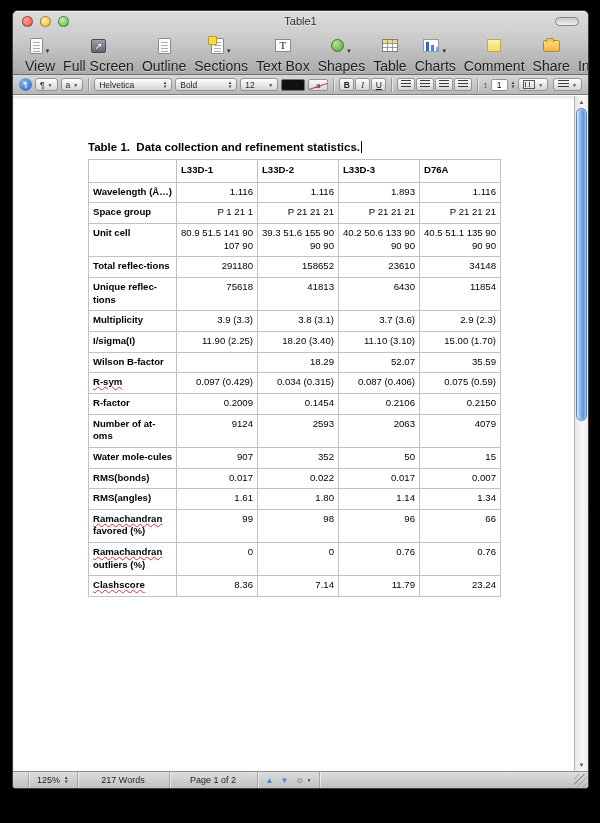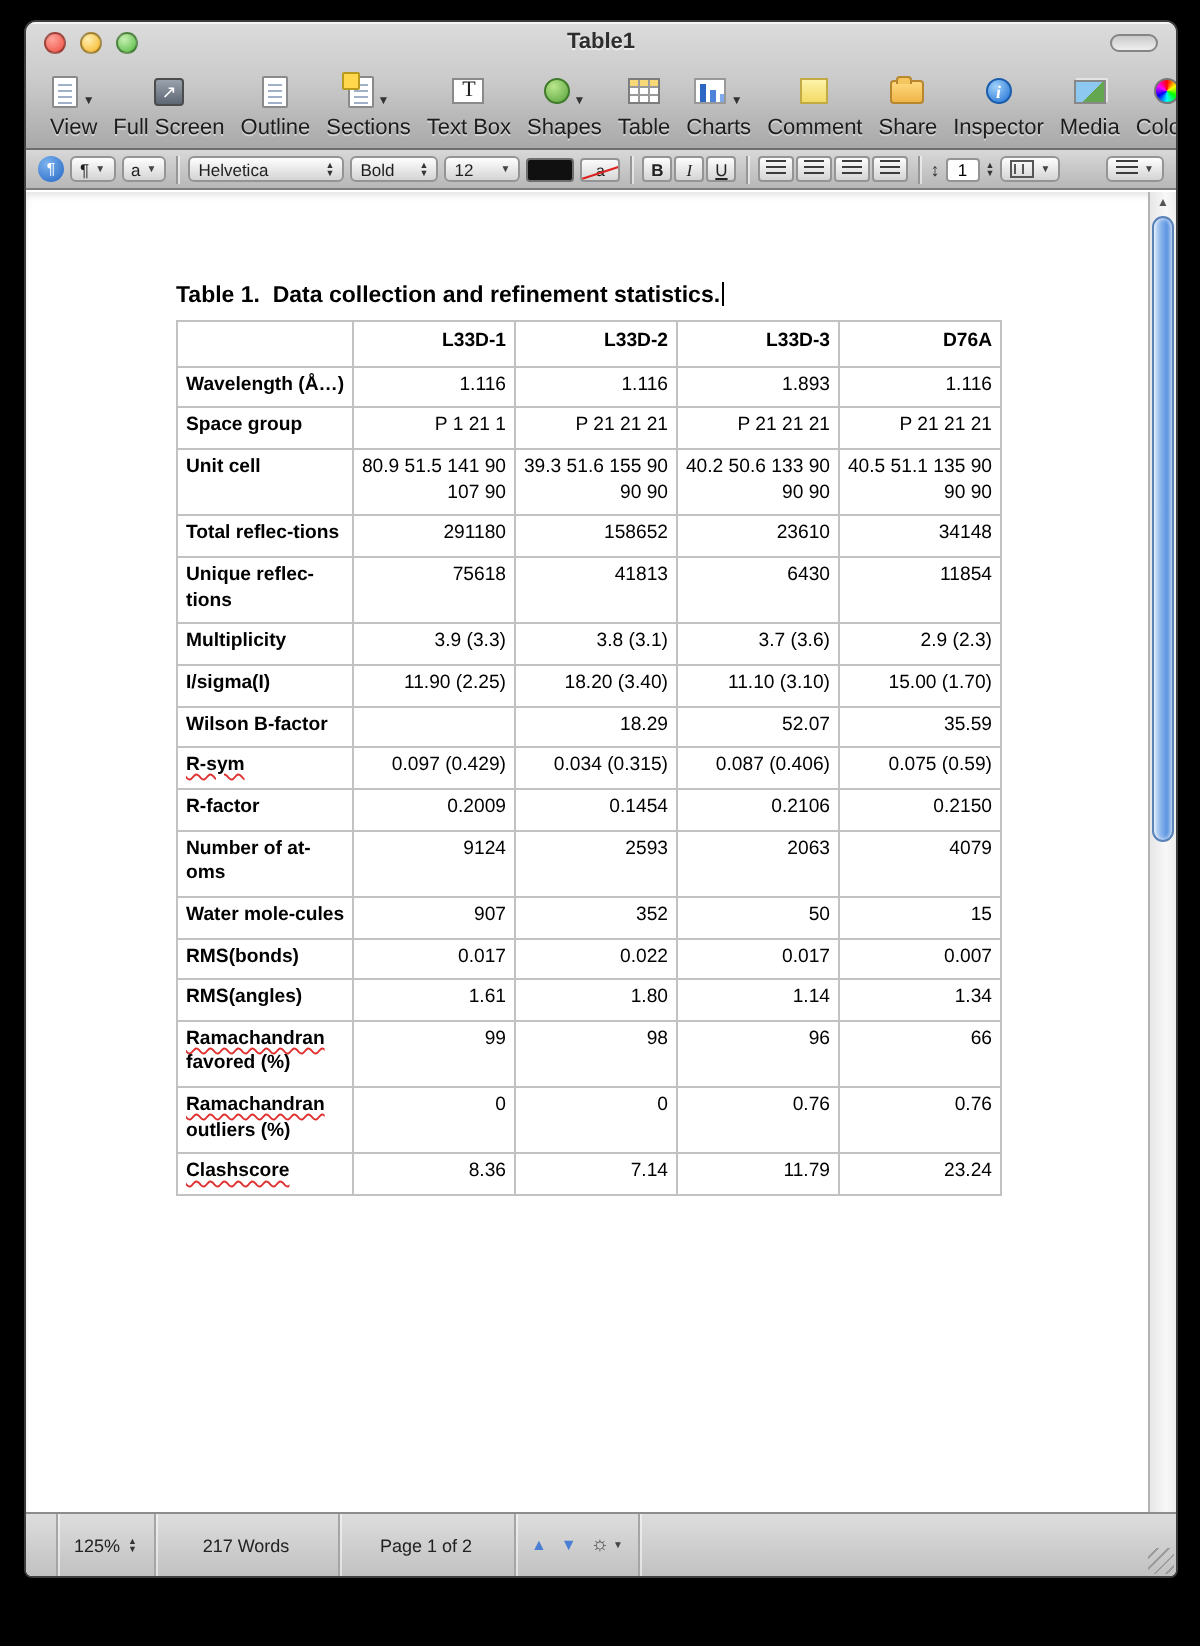--- a/index.html
+++ b/index.html
@@ -13,31 +13,31 @@
   
   .chrome{position:absolute;left:0;right:0;top:0;height:64px;
     background:linear-gradient(#dcdcdc 0%,#cbcbcb 45%,#a9a9a9 100%);
     border-bottom:1px solid #6e6e6e;box-shadow:inset 0 1px 0 rgba(255,255,255,.7);}
   .titlebar{position:relative;height:21px;}
   .lights{position:absolute;left:9px;top:5px;display:flex;gap:7px;}
   .tl{width:11px;height:11px;border-radius:50%;border:1px solid rgba(0,0,0,.35);}
   .tl.red{background:radial-gradient(circle at 35% 30%,#ffa49b,#ee4b3e);}
   .tl.yellow{background:radial-gradient(circle at 35% 30%,#ffeeb0,#f5b31f);}
   .tl.green{background:radial-gradient(circle at 35% 30%,#c6f0b2,#51b73c);}
-  .wtitle{position:absolute;left:0;right:0;top:4px;text-align:center;font-size:11px;font-weight:bold;
+  .wtitle{position:absolute;left:0;right:0;top:4px;text-align:center;font-size:11px;font-weight:normal;
     color:#2e2e2e;text-shadow:0 1px 0 rgba(255,255,255,.6);}
   .pill{position:absolute;right:9px;top:6px;width:24px;height:9px;border-radius:5px;
     border:1px solid #858585;background:linear-gradient(#c9c9c9,#efefef);}
 
   .toolbar{position:absolute;left:0;right:0;top:21px;height:43px;display:flex;
     justify-content:space-between;padding:1px 8px 0 8px;}
   .tb-group{display:flex;align-items:flex-start;}
   .tb-item{display:flex;flex-direction:column;align-items:center;padding:2px 4px 0 4px;cursor:default;}
   .icon-row{height:21px;display:flex;align-items:center;}
-  .tb-label{font-size:11px;color:#1c1c1c;text-shadow:0 1px 0 rgba(255,255,255,.45);margin-top:2px;white-space:nowrap;}
+  .tb-label{font-size:14px;color:#1c1c1c;text-shadow:0 1px 0 rgba(255,255,255,.45);margin-top:2px;white-space:nowrap;}
   .ddc{font-size:6px;color:#333;margin-left:2px;align-self:flex-end;padding-bottom:2px;}
 
   .tbi{display:inline-block;position:relative;}
   .view-icon,.outline-icon,.sections-icon{width:13px;height:16px;background:#fff;border:1px solid #8a8a8a;border-radius:1px;}
   .view-icon::before,.outline-icon::before,.sections-icon::before{content:"";position:absolute;left:2px;right:2px;top:3px;height:10px;
     background:repeating-linear-gradient(#9fb0c8 0 1px,transparent 1px 3px);}
   .sections-icon::after{content:"";position:absolute;top:-3px;left:-4px;width:7px;height:7px;
     background:#ffd84d;border:1px solid #b89a1e;border-radius:1px;}
   .fullscreen-icon{width:15px;height:14px;background:linear-gradient(#9aa2ad,#5d6673);border:1px solid #4c4c4c;
     border-radius:2px;color:#fff;font-size:9px;line-height:12px;text-align:center;}
@@ -95,37 +95,37 @@
   .doc{position:absolute;left:0;right:0;top:85px;bottom:17px;background:#fff;overflow:hidden;
     box-shadow:inset 0 2px 3px rgba(0,0,0,.10);}
   .page-content{margin:45px 0 0 75px;width:412px;}
   .doc-title{font-size:11.5px;font-weight:bold;color:#000;margin-bottom:6px;white-space:pre;}
   .caret-bar{display:inline-block;width:1px;height:12px;background:#000;vertical-align:-2px;margin-left:1px;}
 
   table.stats{border-collapse:collapse;table-layout:fixed;width:412px;
     font-size:9.6px;color:#000;}
   table.stats th,table.stats td{border:1px solid #c2c2c2;vertical-align:top;line-height:1.32;}
   table.stats col.c0{width:88px;} table.stats col.cd{width:81px;}
-  th.colhead{font-weight:bold;text-align:right;padding:4px 4px 5px 4px;}
+  th.colhead{font-weight:bold;text-align:left;padding:4px 4px 5px 4px;}
   th.rowlab{font-weight:bold;text-align:left;padding:3px 3px 4px 4px;}
   td.val{text-align:right;padding:3px 4px 4px 3px;}
   .sq{text-decoration:underline;text-decoration-style:wavy;text-decoration-color:#e03131;text-decoration-thickness:1px;text-underline-offset:1px;}
 
   
   .vscroll{position:absolute;top:0;bottom:0;right:0;width:14px;
     background:linear-gradient(90deg,#e6e6e6,#f8f8f8 60%,#ededed);border-left:1px solid #b2b2b2;}
   .vs-btn{position:absolute;left:0;right:0;height:12px;display:flex;align-items:center;justify-content:center;
     font-size:6px;color:#555;}
   .vs-up{top:0;} .vs-down{bottom:0;}
   .vs-thumb{position:absolute;left:1px;width:11px;top:12px;height:313px;border-radius:6px;
     background:linear-gradient(90deg,#cfe1f8 0%,#8fb8ee 35%,#5f96e2 70%,#8ab2ea 100%);
     border:1px solid #5a83b8;box-shadow:inset 0 0 2px rgba(255,255,255,.9);}
 
   
-  .sb{position:absolute;left:0;right:0;bottom:0;height:32px;background:linear-gradient(#dddddd,#c1c1c1);
+  .sb{position:absolute;left:0;right:0;bottom:0;height:17px;background:linear-gradient(#dddddd,#c1c1c1);
     border-top:1px solid #8d8d8d;display:flex;align-items:stretch;font-size:9px;color:#222;}
   .sb-seg{display:flex;align-items:center;justify-content:center;gap:4px;border-right:1px solid #a5a5a5;
     box-shadow:1px 0 0 rgba(255,255,255,.5);padding:0 8px;white-space:nowrap;}
   .sb-lead{width:16px;padding:0;}
   .mini-stepper{display:flex;flex-direction:column;align-items:center;}
   .mini-stepper i{font-style:normal;font-size:4.5px;line-height:4px;color:#333;}
   .sb-nav{gap:7px;}
   .nav-arrow{color:#4a7fd4;font-size:8px;}
   .gear-wrap{display:flex;align-items:center;gap:2px;}
   .gear{font-size:10px;color:#444;line-height:10px;}
@@ -259,21 +259,21 @@
       <span class="car">▼</span>
     </span>
     <span class="fb-sep"></span>
     <span class="fb-sel" style="width:78px;">
       <span>Helvetica</span>
       <span class="stepper">
           <i>▲</i>
           <i>▼</i>
         </span>
     </span>
-    <span class="fb-sel" style="width:44px;">
+    <span class="fb-sel" style="width:62px;">
       <span>Bold</span>
       <span class="stepper">
           <i>▲</i>
           <i>▼</i>
         </span>
     </span>
     <span class="fb-sel" style="width:38px;">
       <span>12</span>
       <span class="car">▼</span>
     </span>

